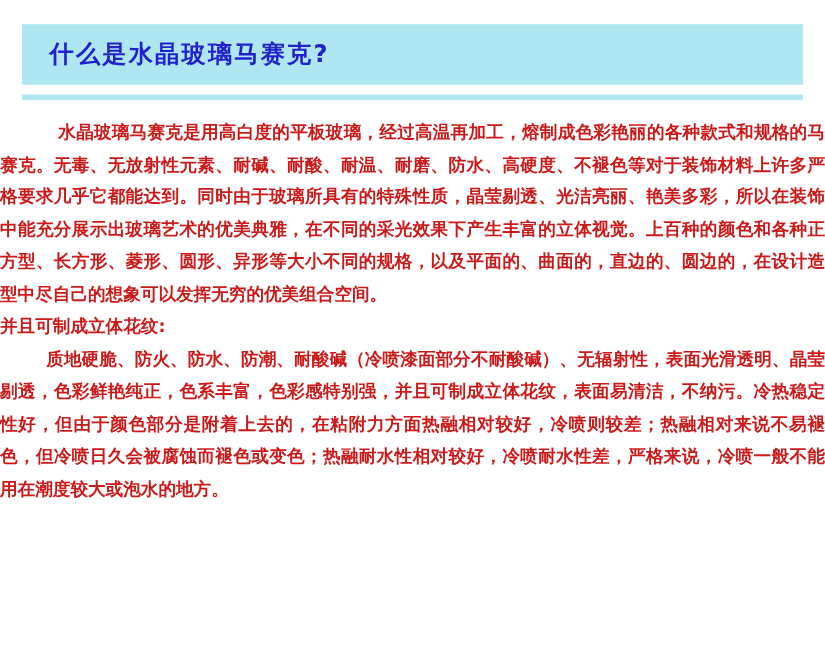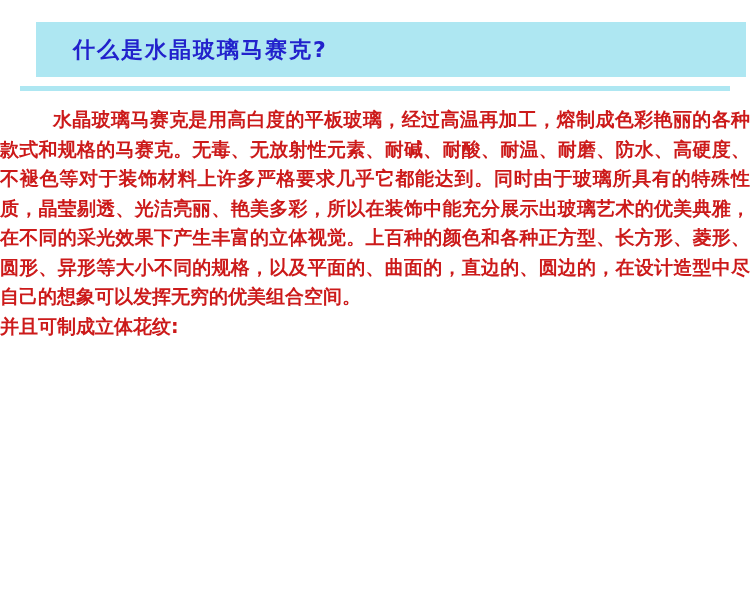--- a/index.html
+++ b/index.html
@@ -19,22 +19,21 @@
   .header {
     position: absolute;
     left: 20px;
     top: 22px;
     width: 710px;
     height: 55px;
     background: var(--header-bg, #aee7f2);
     display: flex;
     align-items: center;
     box-sizing: border-box;
-    padding-left: 37px;
-    margin-left: 16px;
+    padding-left: 25px;
   }
   .header-title {
     color: var(--title-color, #2222cc);
     font-size: 22px;
     font-weight: bold;
     letter-spacing: 2px;
     line-height: 1;
     white-space: nowrap;
   }
   .divider {
@@ -44,21 +43,21 @@
     width: 710px;
     height: 5px;
     background: var(--header-bg, #aee7f2);
   }
   .article {
     position: absolute;
     left: 0;
     top: 105px;
     width: 750px;
     color: var(--text-color, #cc1a1a);
-    font-size: 19px;
+    font-size: 16px;
     font-weight: bold;
     line-height: 29.5px;
   }
   .article p {
     margin: 0;
     padding: 0;
   }
   .p-intro {
     margin-left: 44px;
     margin-right: 37px;
@@ -84,15 +83,16 @@
 
   <div class="header">
     <span class="header-title">什么是水晶玻璃马赛克?</span>
   </div>
 
   <div class="divider"></div>
 
   <div class="article">
     <p class="p-intro">水晶玻璃马赛克是用高白度的平板玻璃，经过高温再加工，熔制成色彩艳丽的各种款式和规格的马赛克。无毒、无放射性元素、耐碱、耐酸、耐温、耐磨、防水、高硬度、不褪色等对于装饰材料上许多严格要求几乎它都能达到。同时由于玻璃所具有的特殊性质，晶莹剔透、光洁亮丽、艳美多彩，所以在装饰中能充分展示出玻璃艺术的优美典雅，在不同的采光效果下产生丰富的立体视觉。上百种的颜色和各种正方型、长方形、菱形、圆形、异形等大小不同的规格，以及平面的、曲面的，直边的、圆边的，在设计造型中尽自己的想象可以发挥无穷的优美组合空间。</p>
     <p class="p-subhead">并且可制成立体花纹:</p>
+    <p class="p-features">质地硬脆、防火、防水、防潮、耐酸碱（冷喷漆面部分不耐酸碱）、无辐射性，表面光滑透明、晶莹剔透，色彩鲜艳纯正，色系丰富，色彩感特别强，并且可制成立体花纹，表面易清洁，不纳污。冷热稳定性好，但由于颜色部分是附着上去的，在粘附力方面热融相对较好，冷喷则较差；热融相对来说不易褪色，但冷喷日久会被腐蚀而褪色或变色；热融耐水性相对较好，冷喷耐水性差，严格来说，冷喷一般不能用在潮度较大或泡水的地方。</p>
   </div>
 
 </div>
 
 </body></html>

